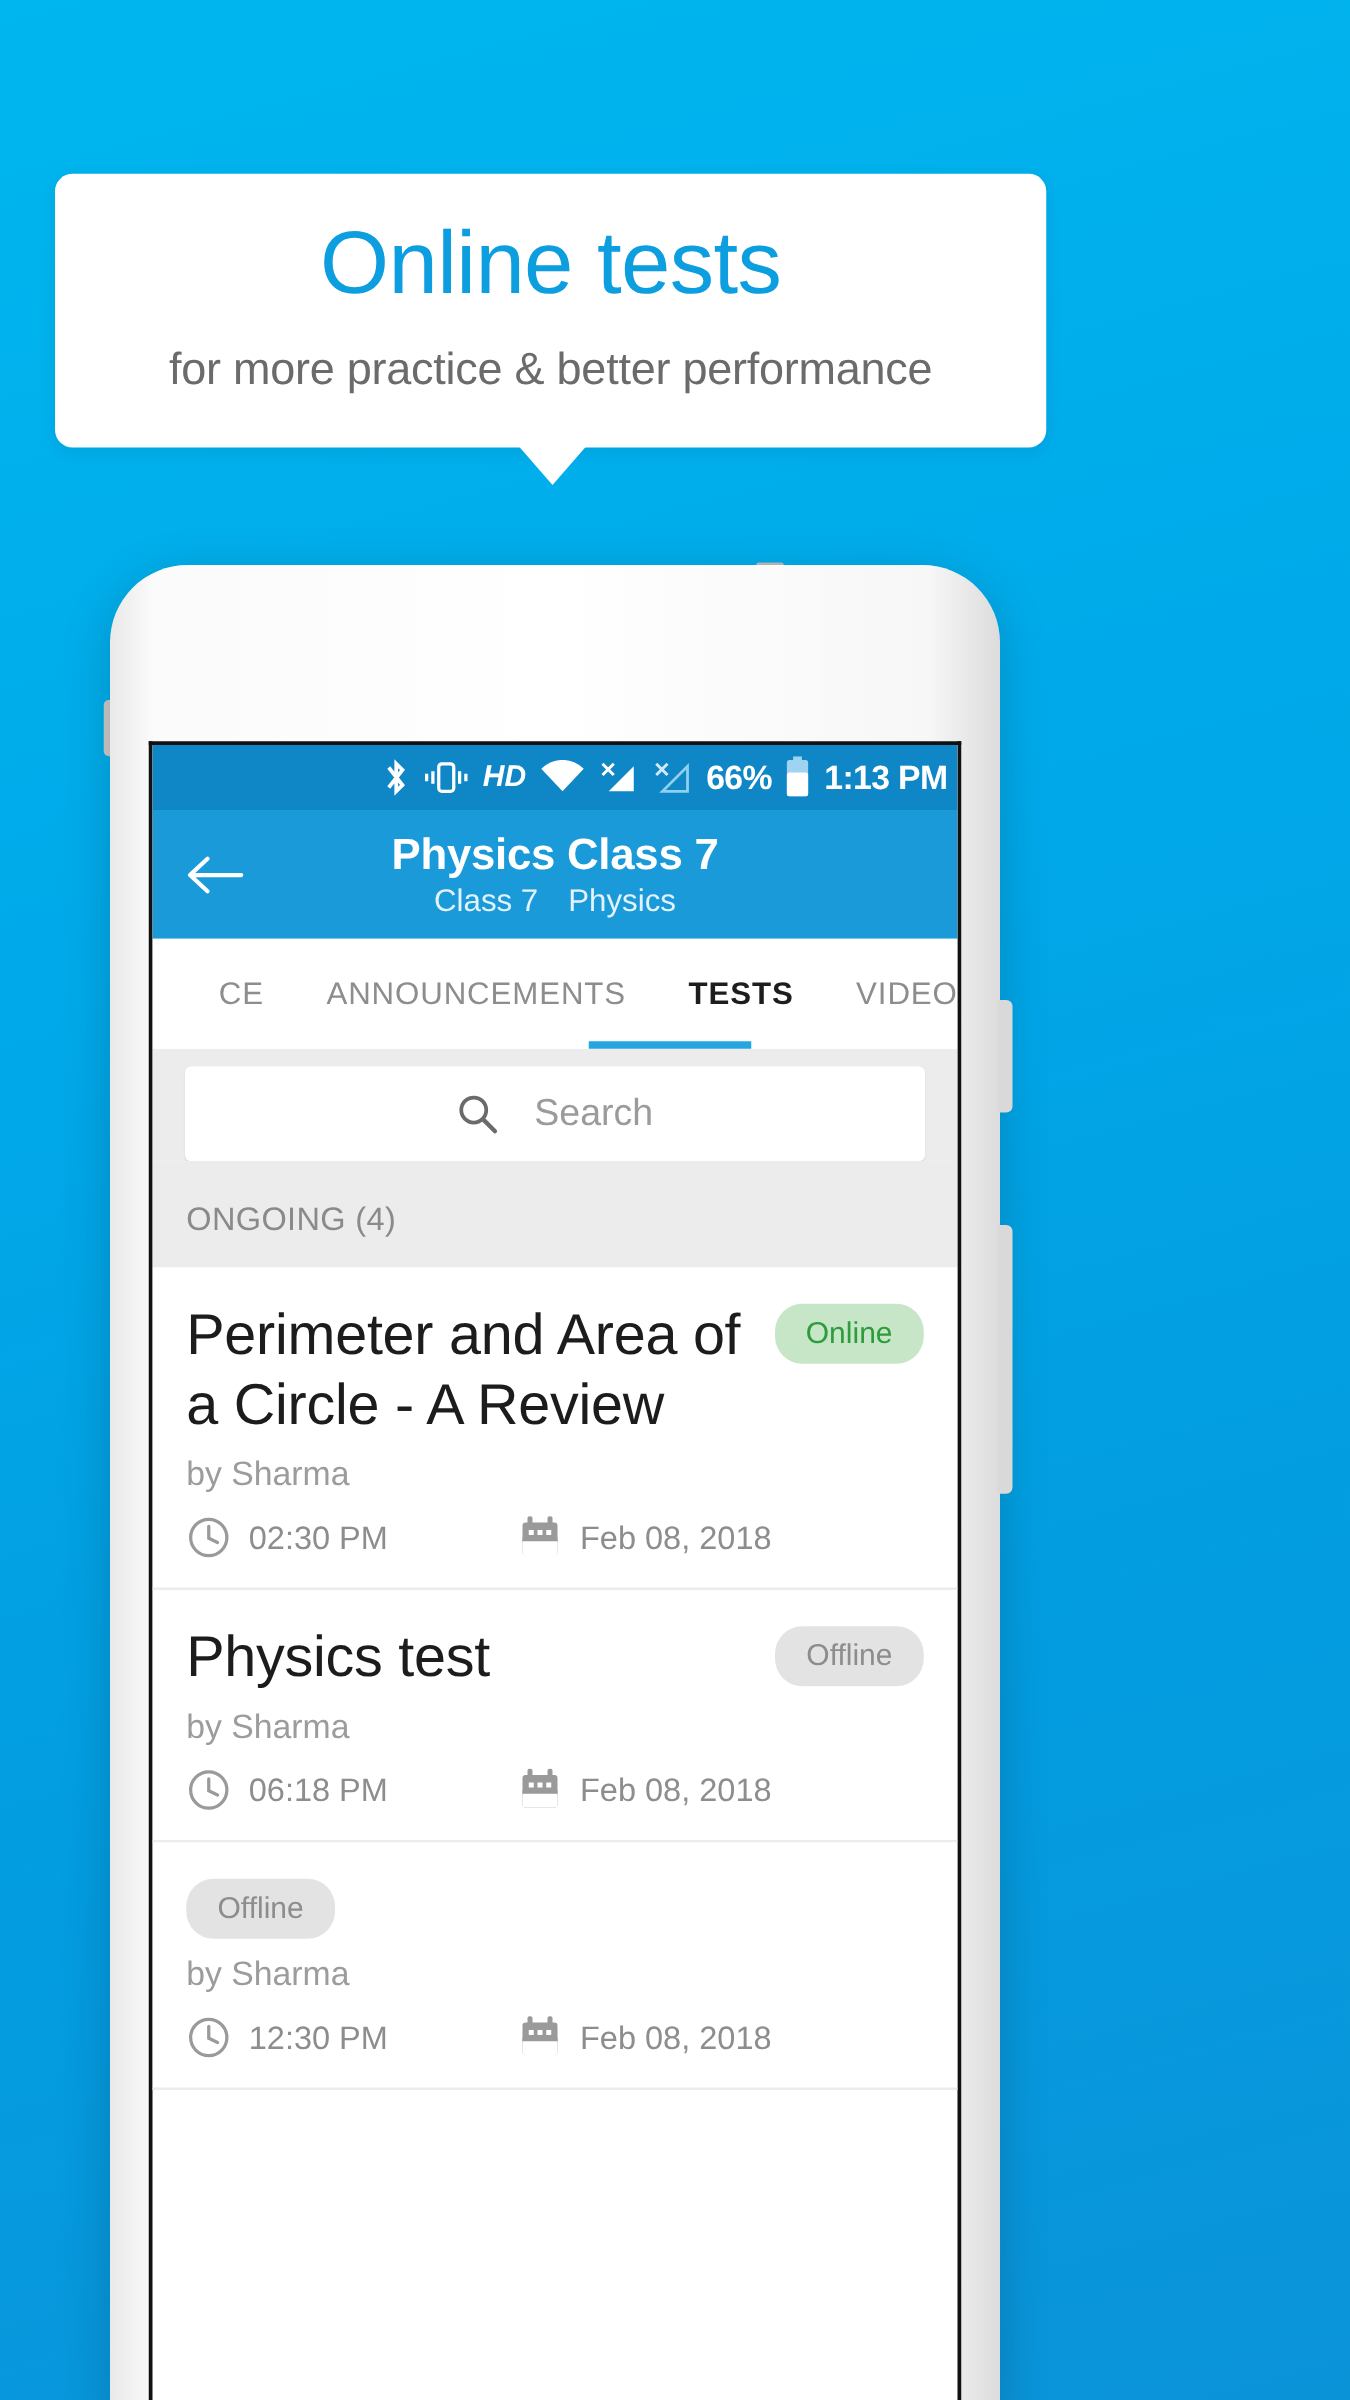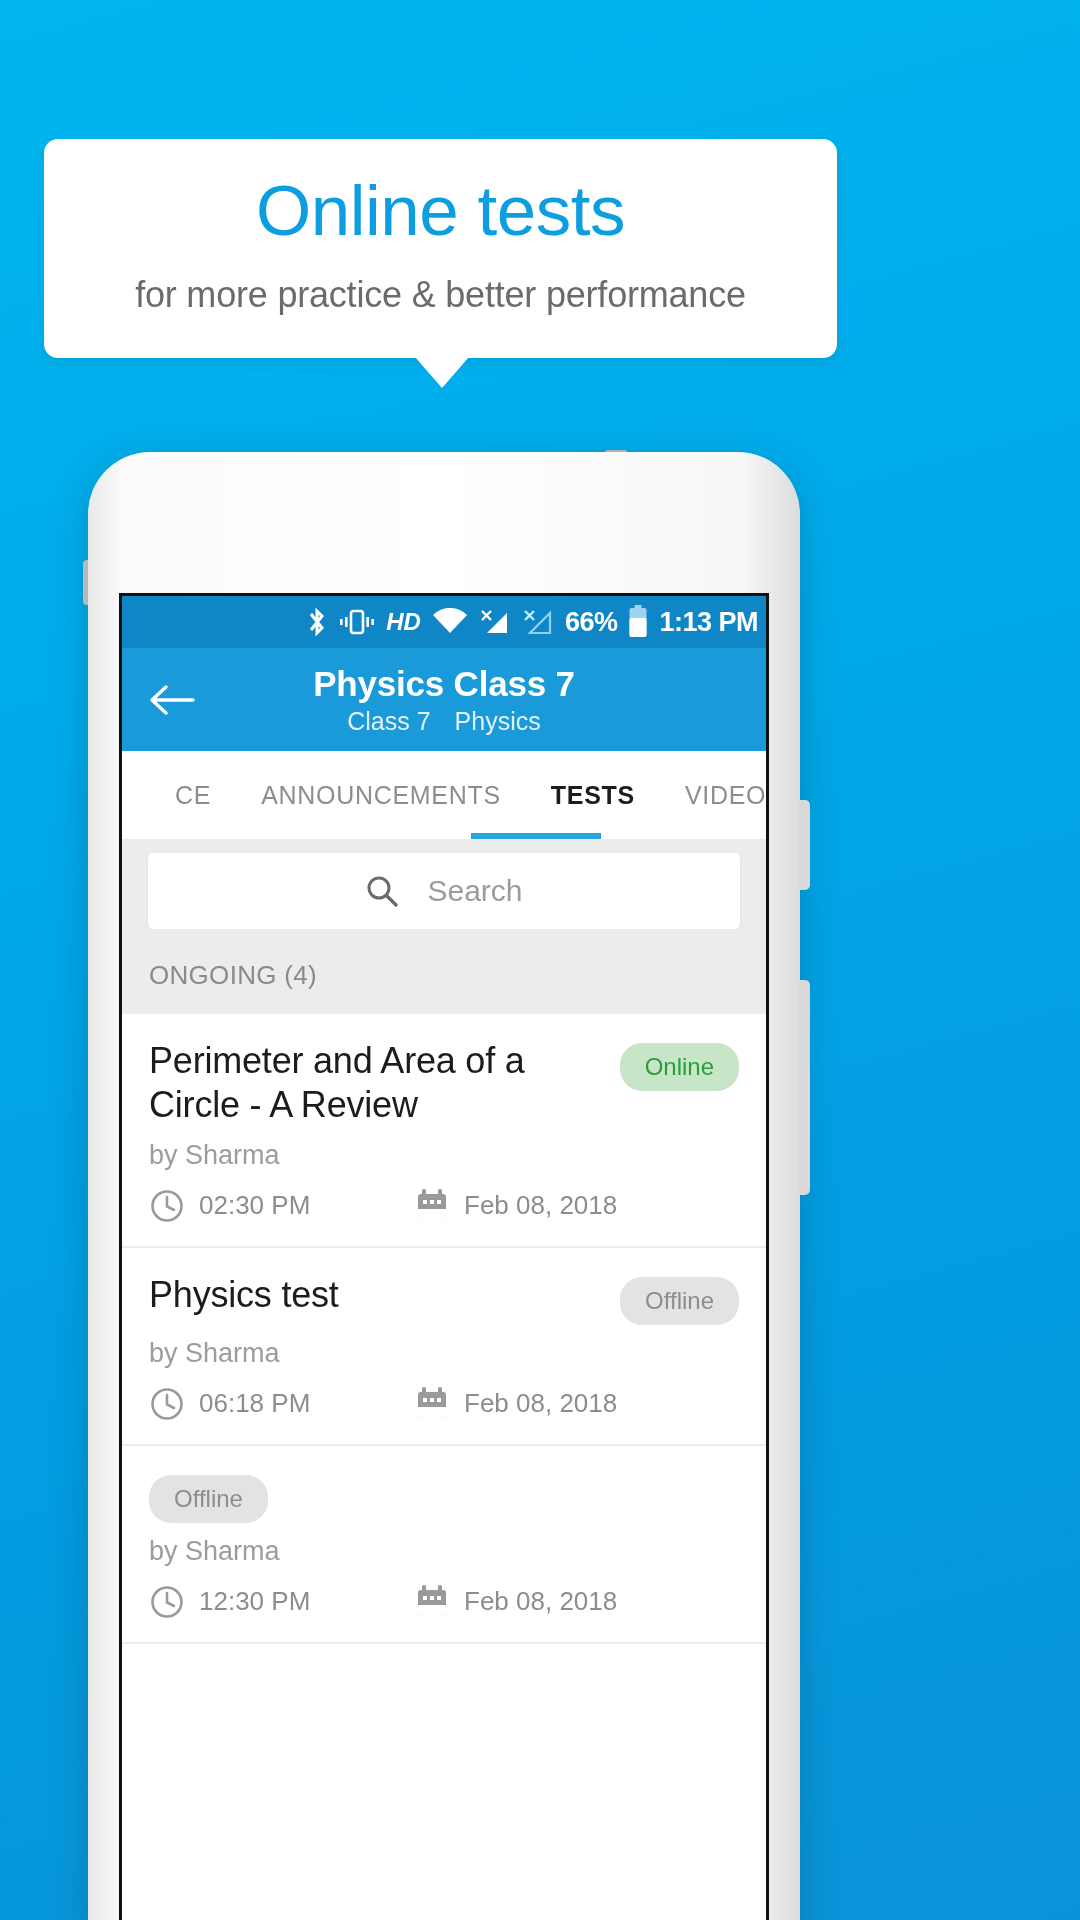--- a/index.html
+++ b/index.html
@@ -211,21 +211,21 @@
 
   
   .test-card {
     background: #fff;
     border-bottom: 2px solid #ececec;
     padding: 25px 27px 22px 27px;
     position: relative;
   }
   .test-top { display: flex; align-items: flex-start; }
   .test-title {
-    font-size: 36px;
+    font-size: 46px;
     color: #1c1c1c;
     line-height: 1.22;
     flex: 1;
     padding-right: 16px;
     letter-spacing: -0.2px;
   }
   .badge {
     flex: none;
     font-size: 24px;
     padding: 10px 25px;

